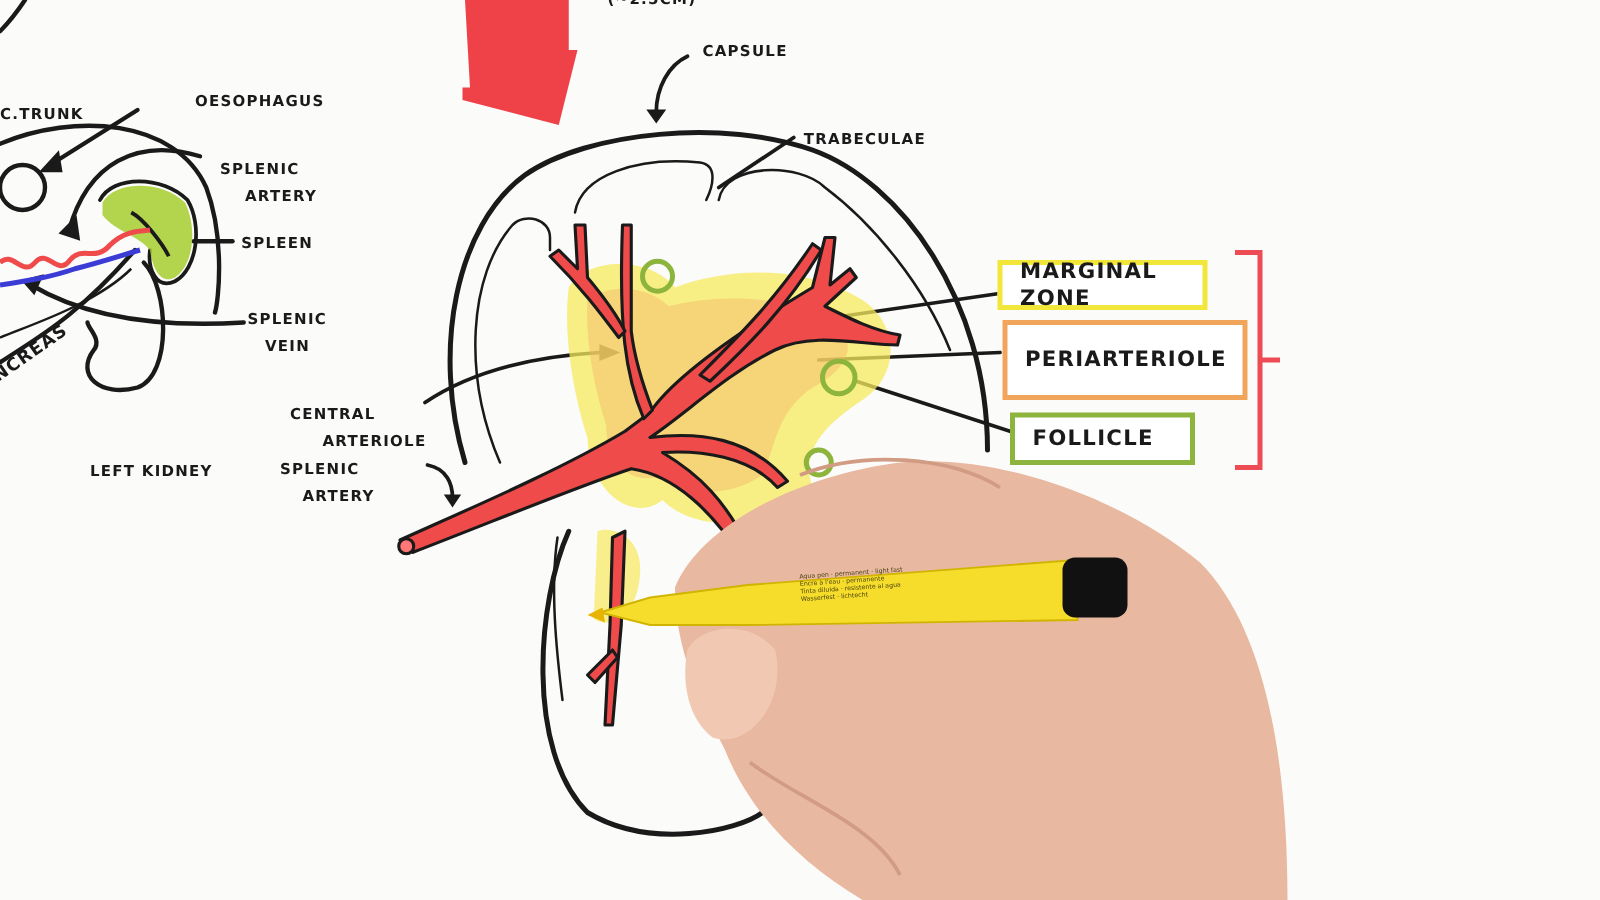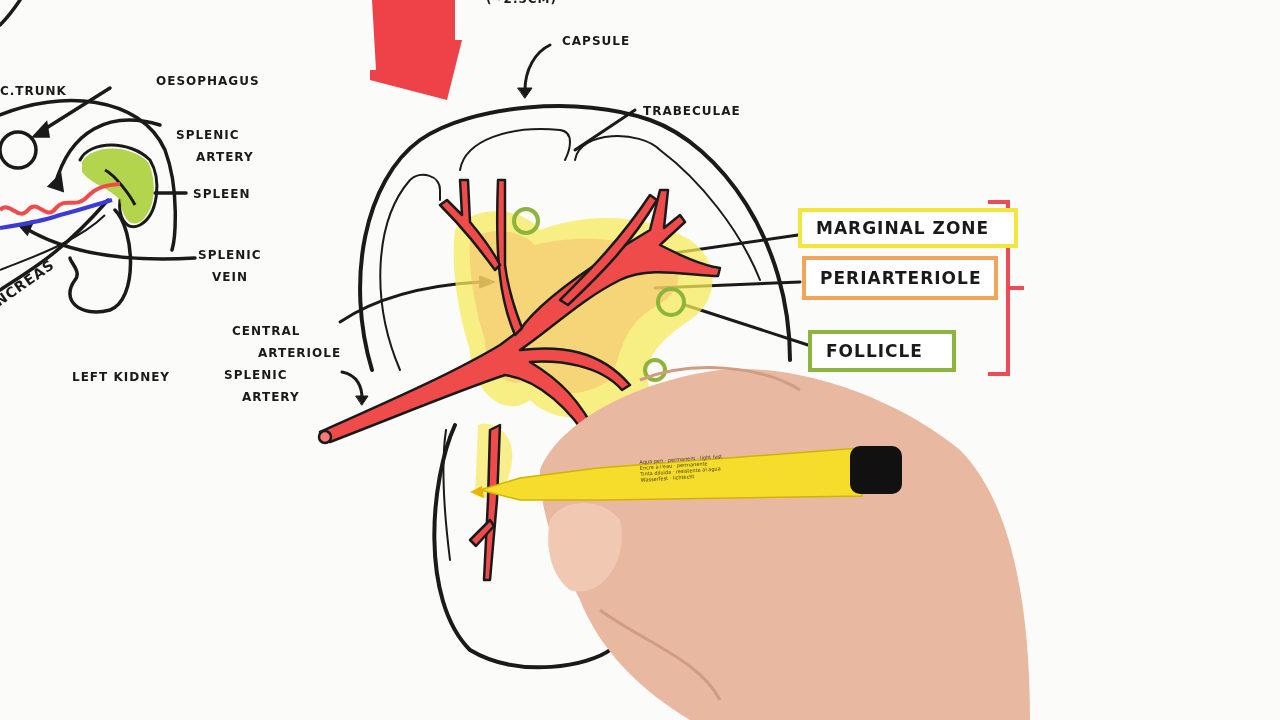--- a/index.html
+++ b/index.html
@@ -3,22 +3,22 @@
 <meta charset="utf-8">
 <style>
   html,body{margin:0;padding:0;background:#fbfbfa;}
   #stage{position:relative;width:1280px;height:720px;overflow:hidden;background:#fbfbfa;}
   svg{position:absolute;left:0;top:0;}
   .lbl{position:absolute;font-family:"DejaVu Sans",sans-serif;font-weight:bold;color:#1a1a1a;
        font-size:12px;letter-spacing:1px;text-transform:uppercase;line-height:22px;white-space:nowrap;}
   .box{position:absolute;box-sizing:border-box;background:#fff;
        font-family:"DejaVu Sans",sans-serif;font-weight:bold;color:#1a1a1a;font-size:17px;letter-spacing:1px;
        text-transform:uppercase;display:flex;flex-direction:column;justify-content:center;padding-left:14px;line-height:22px;}
-  .box-marginal{left:798px;top:208px;width:220px;height:40px;border:4px solid #f2e63a;justify-content:center;}
-  .box-pals{left:802px;top:256px;width:196px;height:44px;border:4px solid #f0a55a;}
+  .box-marginal{left:798px;top:208px;width:168px;height:40px;border:4px solid #f2e63a;justify-content:center;}
+  .box-pals{left:802px;top:256px;width:196px;height:64px;border:4px solid #f0a55a;}
   .box-follicle{left:808px;top:330px;width:148px;height:42px;border:4px solid #8db43c;}
   .pen-text{position:absolute;font-family:"DejaVu Sans",sans-serif;font-size:5px;color:#4b4310;transform:rotate(-4deg);}
 </style>
 </head>
 <body>
 
 <div id="stage">
 <svg width="1280" height="720" viewBox="0 0 1280 720">
 
   <g fill="none" stroke="#1a1a1a" stroke-width="3.5" stroke-linecap="round">

